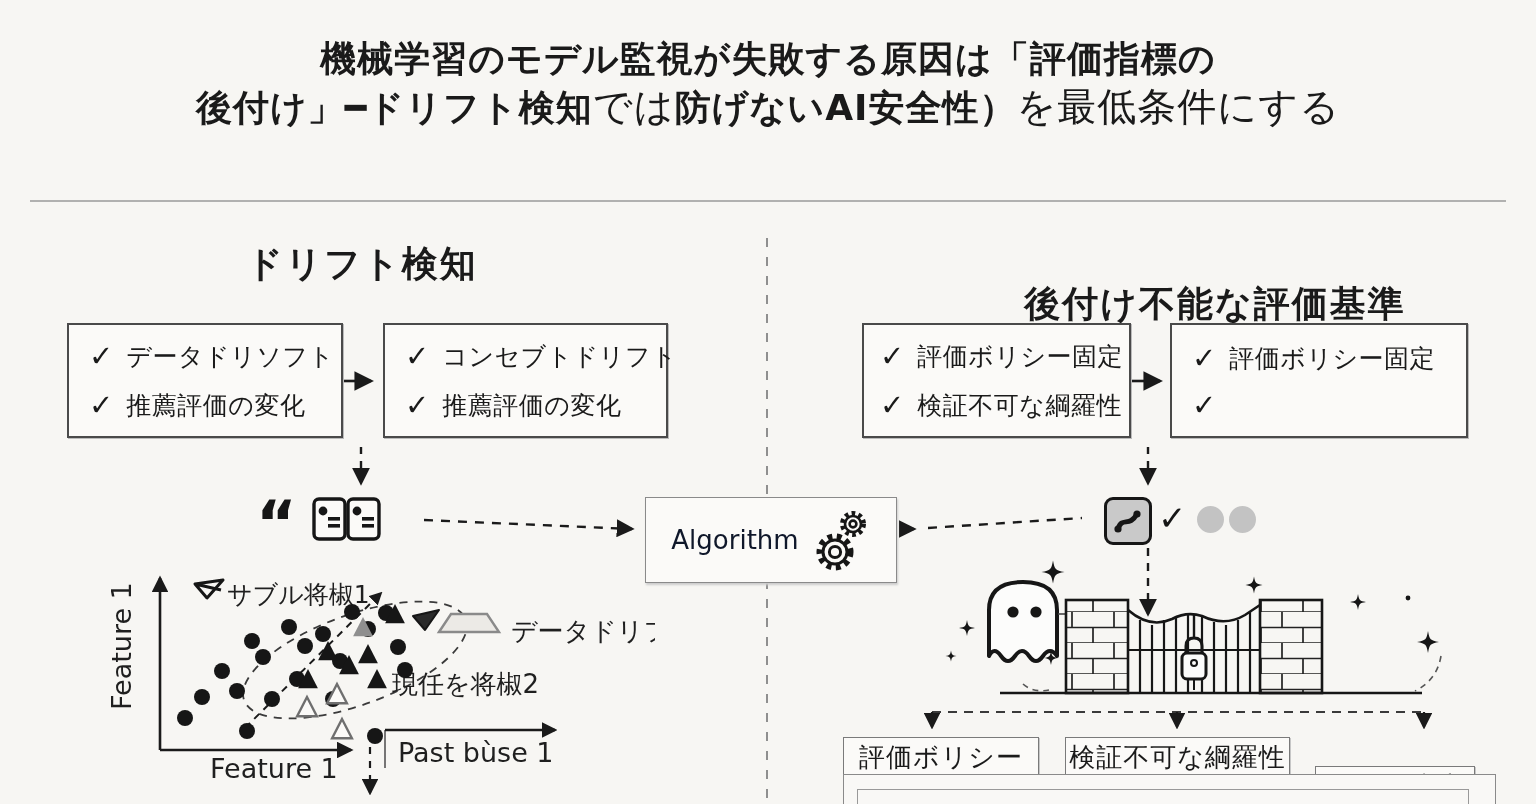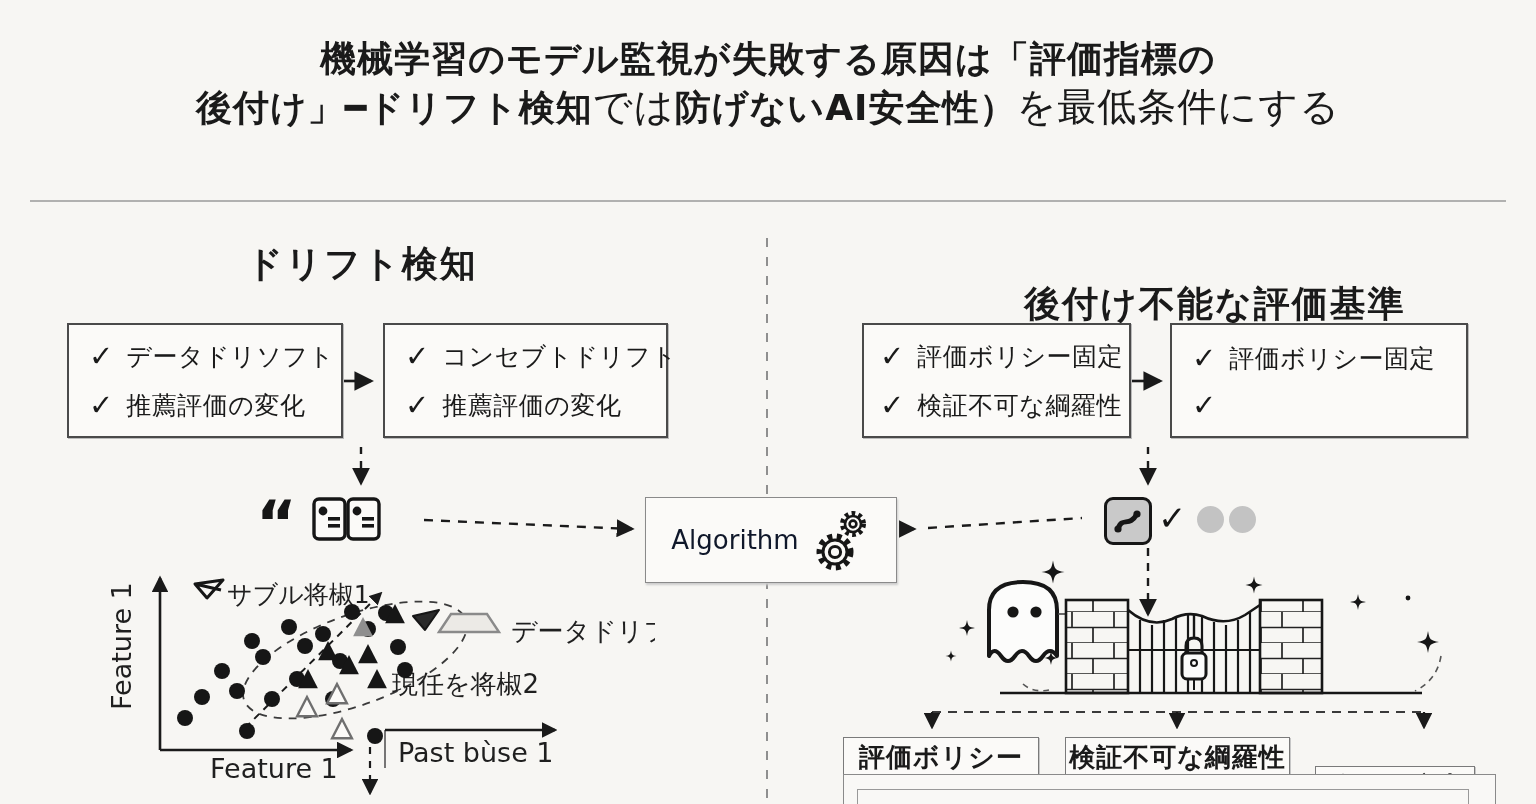--- a/index.html
+++ b/index.html
@@ -38,21 +38,21 @@
   .squiggle-icon{
     width:42px;height:42px;border:3px solid #161616;border-radius:9px;
     background:#c9c9c9;display:flex;align-items:center;justify-content:center;
   }
   .bigcheck{font-weight:800;font-size:34px;color:#161616;}
   .graydot{width:27px;height:27px;border-radius:50%;background:#c3c3c3;}
   
   .gate-box{
     background:#fbfaf8;border:1.5px solid #7a7a7a;box-shadow:1px 1px 0 #c7c7c7;
     display:flex;align-items:center;justify-content:center;
-    font-size:26px;font-weight:700;letter-spacing:1px;box-sizing:border-box;
+    font-size:26px;font-weight:400;letter-spacing:1px;box-sizing:border-box;
   }
   .cut-box{border:1.5px solid #8a8a8a;background:#f9f8f6;box-sizing:border-box;}
   svg text{font-family:"DejaVu Sans","Liberation Sans",sans-serif;fill:#1f1f1f;}
 </style>
 </head>
 <body>
 
 <div class="stage">
 
   <svg class="abs" style="left:0;top:0;" width="1536" height="804" viewBox="0 0 1536 804">

